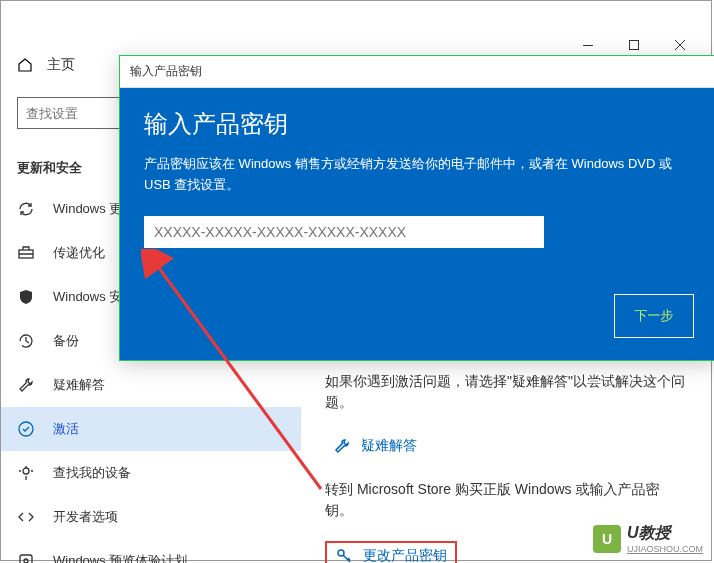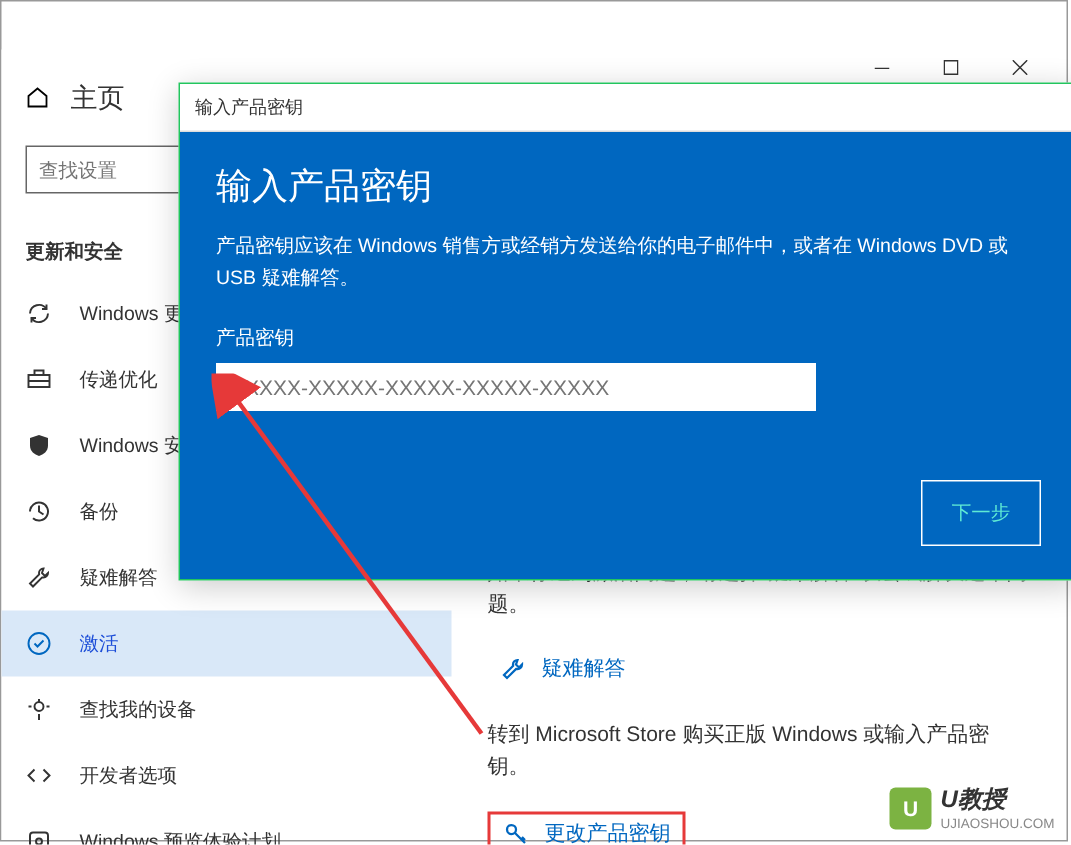--- a/index.html
+++ b/index.html
@@ -8,21 +8,21 @@
     .window { width: 712px; height: 561px; border: 1px solid #999; background: #fff; position: relative; }
     
     .titlebar { height: 32px; display: flex; align-items: center; padding: 0 8px; margin-top: 28px; }
     .titlebar-title { font-size: 12px; color: #333; padding-left: 8px; }
     .titlebar-buttons { margin-left: auto; display: flex; }
     .titlebar-btn { width: 46px; height: 32px; display: flex; align-items: center; justify-content: center; color: #333; }
     
     .sidebar { position: absolute; left: 0; top: 32px; width: 300px; bottom: 0; background: #fff; padding: 12px 0; }
     .home-row { height: 40px; display: flex; align-items: center; padding: 0 16px; gap: 14px; }
     .home-row .icon { width: 16px; height: 16px; }
-    .home-label { font-size: 18px; color: #333; }
+    .home-label { font-size: 14px; color: #333; }
     
     .search-box { margin: 12px 16px; height: 32px; border: 1px solid #666; display: flex; align-items: center; padding: 0 8px; }
     .search-box input { border: none; outline: none; font-size: 13px; flex: 1; }
     .search-box .icon { width: 16px; height: 16px; color: #555; }
     
     .section-title { font-size: 13px; font-weight: bold; color: #333; padding: 18px 16px 10px; }
     
     .nav-item { height: 44px; display: flex; align-items: center; padding: 0 16px; gap: 18px; cursor: pointer; }
     .nav-item.selected { background: #d9e8f8; }
     .nav-item .icon { width: 18px; height: 18px; color: #333; flex-shrink: 0; }
@@ -40,29 +40,29 @@
     .link-text { font-size: 14px; color: #0067c0; }
     
     .dialog-overlay { position: absolute; left: 118px; top: 54px; width: 600px; border: 1px solid #22c55e; background: #fff; box-shadow: 0 4px 20px rgba(0,0,0,0.2); }
     .dialog-title { height: 32px; background: #fff; display: flex; align-items: center; padding: 0 10px; font-size: 12px; color: #333; border-bottom: 1px solid #ddd; }
     .dialog-body { background: #0067c0; color: #fff; padding: 20px 24px 22px; }
     .dialog-heading { font-size: 24px; font-weight: 400; margin-bottom: 14px; }
     .dialog-desc { font-size: 13px; line-height: 1.6; margin-bottom: 20px; }
     .dialog-label { font-size: 13px; margin-bottom: 8px; }
     .dialog-input { width: 400px; height: 32px; background: #fff; border: none; padding: 0 10px; font-size: 14px; color: #333; }
     .dialog-buttons { display: flex; justify-content: flex-end; gap: 10px; margin-top: 46px; }
-    .dialog-btn { width: 80px; height: 44px; border: 1px solid #fff; background: transparent; color: #5eead4; font-size: 13px; cursor: pointer; }
+    .dialog-btn { width: 80px; height: 44px; border: 1px solid #fff; background: transparent; color: #bef264; font-size: 13px; cursor: pointer; }
     
     .red-arrow { position: absolute; left: 140px; top: 248px; width: 190px; height: 250px; pointer-events: none; z-index: 100; }
     
     .watermark { position: absolute; right: 8px; bottom: 6px; display: flex; align-items: center; gap: 6px; }
     .watermark-logo { width: 28px; height: 28px; background: #7cb342; border-radius: 4px; display: flex; align-items: center; justify-content: center; color: #fff; font-size: 14px; font-weight: bold; }
     .watermark-text { display: flex; flex-direction: column; }
     .watermark-main { font-size: 16px; font-weight: bold; color: #333; font-style: italic; }
-    .watermark-sub { font-size: 9px; color: #888; }
+    .watermark-sub { font-size: 9px; color: #888; text-decoration: underline; }
   </style>
 </head>
 <body>
 
 <div class="window">
   <div class="titlebar">
     <span class="titlebar-title">设置</span>
     <div class="titlebar-buttons">
       <div class="titlebar-btn">
         <svg width="10" height="1" viewBox="0 0 10 1">
@@ -187,22 +187,21 @@
             <path d="M8 8l7 7M13 11l2 2"></path>
           </svg></span>
       <span class="link-text">更改产品密钥</span>
     </div>
   </div>
 
   <div class="dialog-overlay">
     <div class="dialog-title">输入产品密钥</div>
     <div class="dialog-body">
       <div class="dialog-heading">输入产品密钥</div>
-      <div class="dialog-desc">产品密钥应该在 Windows 销售方或经销方发送给你的电子邮件中，或者在 Windows DVD 或 USB 疑难解答。</div>
-      <div class="dialog-label">产品密钥</div>
+      <div class="dialog-desc">产品密钥应该在 Windows 销售方或经销方发送给你的电子邮件中，或者在 Windows DVD 或 USB 查找设置。</div>
       <input class="dialog-input" type="text" placeholder="XXXXX-XXXXX-XXXXX-XXXXX-XXXXX" style="">
       <div class="dialog-buttons">
         <button class="dialog-btn">下一步</button>
       </div>
     </div>
   </div>
 
   <svg class="red-arrow" viewBox="0 0 190 250">
     <defs>
         <marker id="ah" markerWidth="12" markerHeight="12" refX="2" refY="6" orient="auto">

